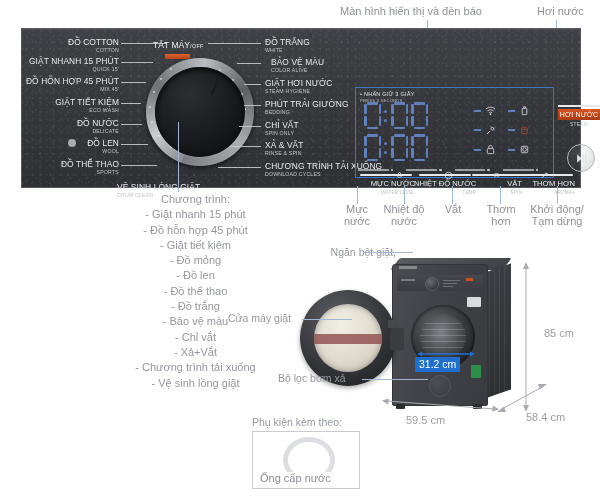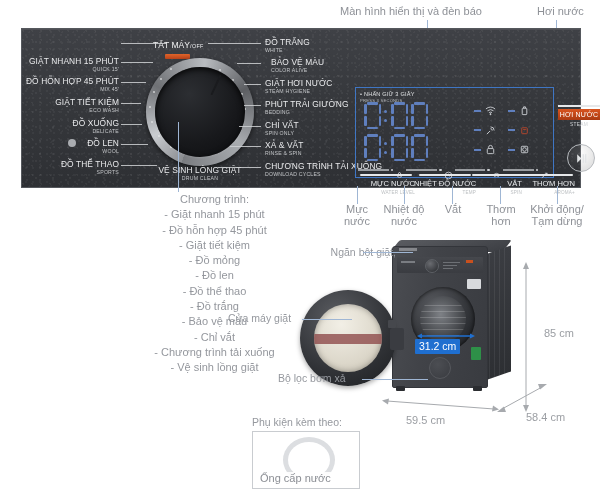--- a/index.html
+++ b/index.html
@@ -117,21 +117,21 @@
   #steam-btn .chip{background:linear-gradient(180deg,#d9541f,#ab3a12);color:#fff;font-size:7px;
     padding:2px 0;letter-spacing:.2px;white-space:nowrap;}
   #steam-btn .en{font-size:4.8px;color:#cfd2d5;display:block;margin-top:2px;letter-spacing:.3px;}
 
   
   #start-btn{position:absolute;left:545px;top:115px;width:26px;height:26px;border-radius:50%;
     border:1px solid #b7babe;display:flex;align-items:center;justify-content:center;color:#e2e4e6;
     background:radial-gradient(circle at 40% 30%,rgba(255,255,255,.09),rgba(0,0,0,.15));}
 
   
-  #machine{position:absolute;left:392px;top:240px;width:128px;height:188px;}
+  #machine{position:absolute;left:392px;top:258px;width:128px;height:188px;}
   .cab{position:absolute;left:0;top:6px;width:94px;height:140px;border-radius:3px 3px 2px 2px;
     background:linear-gradient(100deg,#4b4d52 0%,#414348 40%,#393b40 100%);
     border:1px solid #33353a;}
   .cab-top{position:absolute;left:3px;top:0;width:112px;height:12px;
     background:linear-gradient(160deg,#5a5c61,#3c3e43);transform:skewX(-38deg);border-radius:2px;}
   .cab-side{position:absolute;left:93px;top:10px;width:26px;height:126px;
     background:linear-gradient(180deg,#3b3d42,#2d2f33);transform:skewY(-19deg);}
   .cab-side i{position:absolute;left:0;top:0;width:1px;height:126px;background:rgba(255,255,255,.07);}
   .cpanel-m{position:absolute;left:4px;top:10px;width:86px;height:16px;
     background:linear-gradient(180deg,#46484d,#3a3c41);border-radius:1px;}
@@ -169,21 +169,21 @@
   .door-in .band{position:absolute;left:0;top:30px;width:68px;height:10px;background:#8f4b4b;opacity:.8;}
   .hinge{position:absolute;left:90px;top:38px;width:14px;height:22px;background:#3a3c41;border-radius:2px;}
   .hinge2{position:absolute;left:88px;top:30px;width:8px;height:8px;background:#46484d;border-radius:1px;}
   .dimtxt{position:absolute;font-size:11px;color:#9b9ea3;white-space:nowrap;}
 
   
   .callout{position:absolute;font-size:10.5px;color:#95989e;line-height:13px;white-space:nowrap;}
   .callout.r{text-align:right;}
 
   
-  #proglist{position:absolute;left:112px;top:192px;width:205px;text-align:center;}
+  #proglist{position:absolute;left:93px;top:192px;width:205px;text-align:center;}
   #proglist div{font-size:11px;line-height:15.3px;color:#94979d;}
 
   
   #acc{position:absolute;left:252px;top:416px;}
   #acc .ttl{font-size:10.5px;color:#95989e;white-space:nowrap;}
   #acc .box{margin-top:3px;width:106px;height:56px;border:1px solid #c9ccd0;position:relative;background:#fff;}
   #acc .cap{position:absolute;left:6px;bottom:4px;font-size:11px;color:#8b8e94;background:rgba(255,255,255,.9);padding:0 1px;}
   .hose{position:absolute;left:30px;top:5px;width:42px;height:36px;border:5px solid #dcdee1;border-radius:50%;border-bottom-color:#e8eaec;}
 </style>
 </head>
@@ -220,25 +220,29 @@
           <i style="left:94px;top:66px;"></i>
         <i style="left:98px;top:50px;"></i>
           <i style="left:95px;top:35px;"></i>
         <i style="left:86px;top:21px;"></i>
           <i style="left:73px;top:11px;"></i>
       </div>
       <div class="knob-face"></div>
       <div class="knob-pointer"></div>
     </div>
 
-    <div class="plabel" style="left:95px;top:137px;width:166px;text-align:center;">
+    <div class="plabel" style="left:95px;top:154px;width:166px;text-align:left;">
       <span class="vn">VỆ SINH LÒNG GIẶT</span>
       <span class="en">DRUM CLEAN</span>
     </div>
 
+    <div class="plabel left" style="left:2px;top:9px;width:95px;">
+      <span class="vn">ĐỒ COTTON</span>
+      <span class="en">COTTON</span>
+      </div>
     <div class="leader" style="left:99px;top:14px;width:46px;"></div>
 
     <div class="plabel left" style="left:0;top:28px;width:97px;">
       <span class="vn">GIẶT NHANH 15 PHÚT</span>
       <span class="en">QUICK 15'</span>
       </div>
     <div class="leader" style="left:99px;top:33px;width:32px;"></div>
 
     <div class="plabel left" style="left:0;top:48px;width:97px;">
       <span class="vn">ĐỒ HỖN HỢP 45 PHÚT</span>
@@ -246,21 +250,21 @@
       </div>
     <div class="leader" style="left:99px;top:53px;width:25px;"></div>
 
     <div class="plabel left" style="left:0;top:69px;width:97px;">
       <span class="vn">GIẶT TIẾT KIỆM</span>
       <span class="en">ECO WASH</span>
       </div>
     <div class="leader" style="left:99px;top:74px;width:20px;"></div>
 
     <div class="plabel left" style="left:0;top:90px;width:97px;">
-      <span class="vn">ĐỒ XUỐNG</span>
+      <span class="vn">ĐỒ NƯỚC</span>
       <span class="en">DELICATE</span>
       </div>
     <div class="leader" style="left:99px;top:95px;width:21px;"></div>
 
     <div class="plabel left" style="left:0;top:110px;width:97px;">
       <span class="vn">ĐỒ LEN</span>
       <span class="en">WOOL</span>
       </div>
     <div class="abs" style="left:46px;top:110px;width:8px;height:8px;border-radius:50%;background:#a9acb0;"></div>
     <div class="leader" style="left:99px;top:115px;width:27px;"></div>
@@ -549,20 +553,21 @@
     <div>Chương trình:</div>
     <div>- Giặt nhanh 15 phút</div>
     <div>- Đồ hỗn hợp 45 phút</div>
     <div>- Giặt tiết kiệm</div>
     <div>- Đồ mỏng</div>
     <div>- Đồ len</div>
     <div>- Đồ thể thao</div>
     <div>- Đồ trắng</div>
     <div>- Bảo vệ màu</div>
     <div>- Chỉ vắt</div>
+    <div>- Xả+Vắt</div>
     <div>- Chương trình tải xuống</div>
     <div>- Vệ sinh lồng giặt</div>
   </div>
 
   <div id="machine">
     <div class="cab-top"></div>
     <div class="cab-side">
       <i style="left:4px;"></i>
         <i style="left:9px;"></i>
         <i style="left:14px;"></i>

